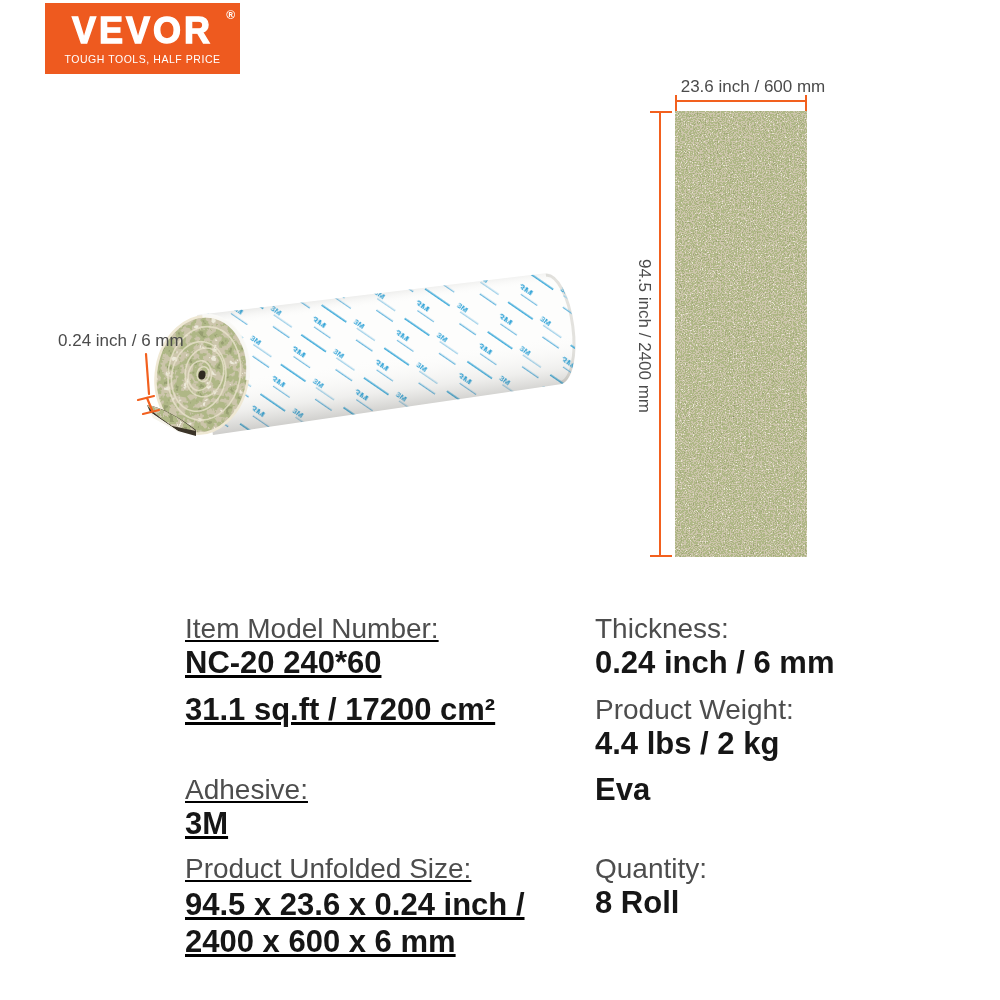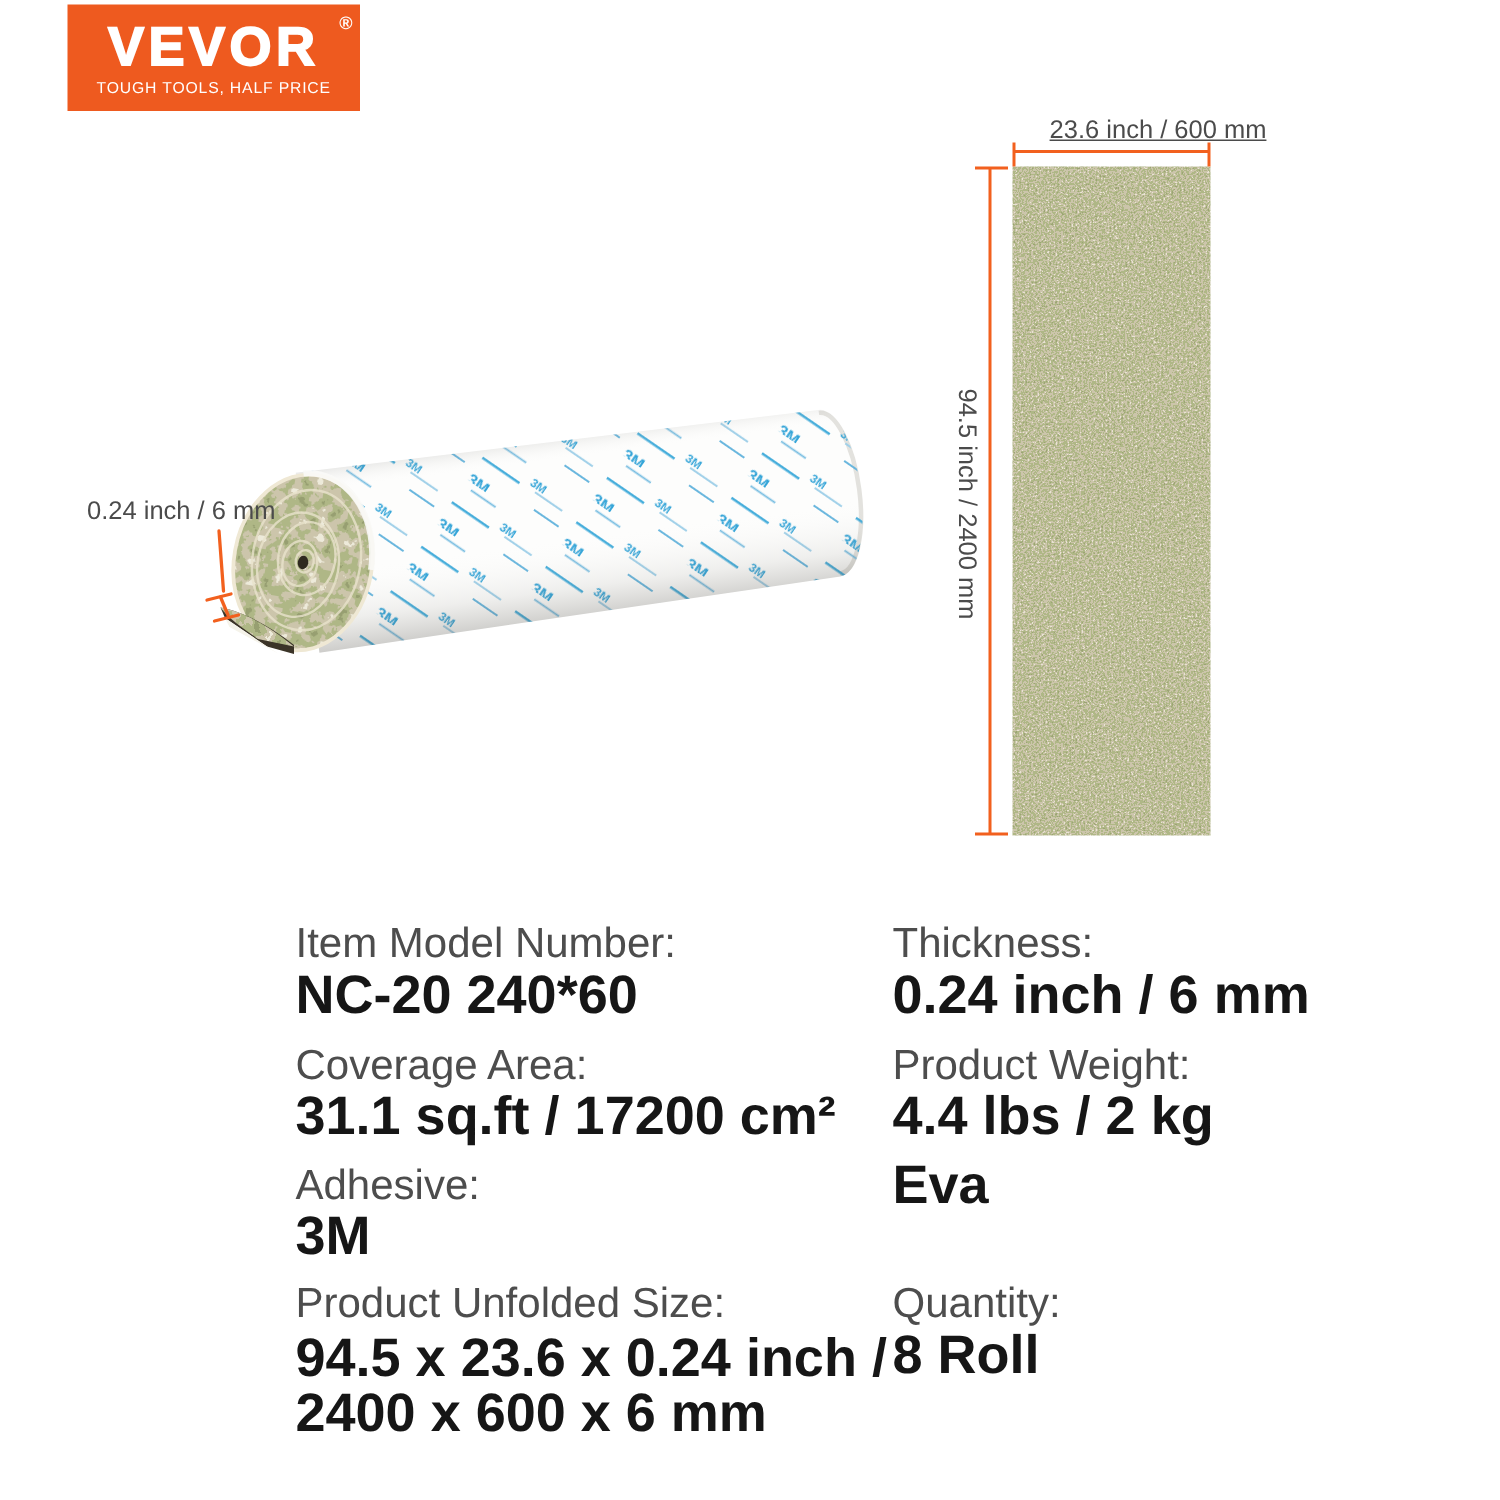--- a/index.html
+++ b/index.html
@@ -15,29 +15,29 @@
     background:var(--brand-orange);color:#fff;text-align:center;}
   .logo-name{font-size:36px;font-weight:700;letter-spacing:3px;line-height:1;
     margin-top:10px;-webkit-text-stroke:1.3px #fff;}
   .logo-reg{position:absolute;top:5px;right:5px;font-size:12px;font-weight:700;
     -webkit-text-stroke:0;}
   .logo-tagline{font-size:10.5px;font-weight:400;letter-spacing:.55px;margin-top:4px;}
 
   
   .dim-label{position:absolute;color:#4b4b4b;font-size:17px;white-space:nowrap;}
   .lbl-thickness{left:58px;top:331px;}
-  .lbl-sheet-w{left:772px;top:77px;transform:translateX(-50%);text-decoration:underline;}
+  .lbl-sheet-w{left:753px;top:77px;transform:translateX(-50%);}
   .lbl-sheet-h{left:644px;top:336px;transform:translate(-50%,-50%) rotate(90deg);}
 
   
   .spec{position:absolute;width:395px;}
   .spec-label{font-size:28px;line-height:34px;color:#4d4d4d;}
-  .spec-value{font-size:36px;line-height:34px;font-weight:700;color:#161616;}
+  .spec-value{font-size:31px;line-height:34px;font-weight:700;color:#161616;}
   .spec-value.two-line{line-height:37px;}
-  .col-l{left:197px;} .col-r{left:595px;}
+  .col-l{left:185px;text-decoration:underline;} .col-r{left:595px;}
   .row-1{top:612px;} .row-2{top:693px;} .row-3{top:773px;} .row-4{top:852px;}
 </style>
 </head>
 <body style="--brand-orange: #EE5A1F; --accent-orange: #F2601E; --liner-blue: #2AA0D6;">
 
 <svg class="scene" viewBox="0 0 1000 1000" aria-hidden="true">
   <defs>
     <filter id="camoFine" x="-5%" y="-5%" width="110%" height="110%">
       <feTurbulence type="fractalNoise" baseFrequency="0.75" numOctaves="2" seed="11" result="n"></feTurbulence>
       <feColorMatrix in="n" type="saturate" values="0" result="g"></feColorMatrix>
@@ -132,21 +132,20 @@
 
 <div class="dim-label lbl-thickness">0.24 inch / 6 mm</div>
 <div class="dim-label lbl-sheet-w">23.6 inch / 600 mm</div>
 <div class="dim-label lbl-sheet-h">94.5 inch / 2400 mm</div>
 
 <div class="spec col-l row-1">
   <div class="spec-label">Item Model Number:</div>
   <div class="spec-value">NC-20 240*60</div>
 </div>
 <div class="spec col-l row-2">
-  <div class="spec-label">Coverage Area:</div>
   <div class="spec-value">31.1 sq.ft / 17200 cm²</div>
 </div>
 <div class="spec col-l row-3">
   <div class="spec-label">Adhesive:</div>
   <div class="spec-value">3M</div>
 </div>
 <div class="spec col-l row-4">
   <div class="spec-label">Product Unfolded Size:</div>
   <div class="spec-value two-line">
     <div>94.5 x 23.6 x 0.24 inch /</div>

